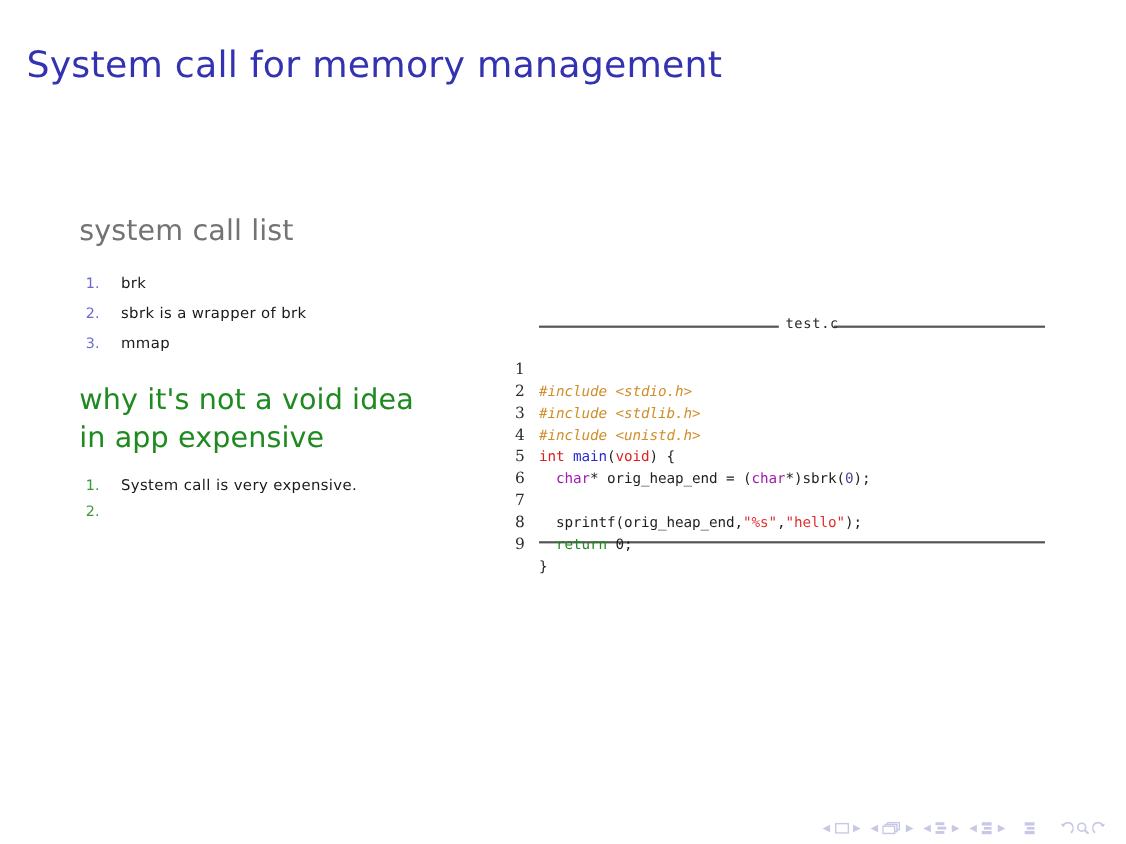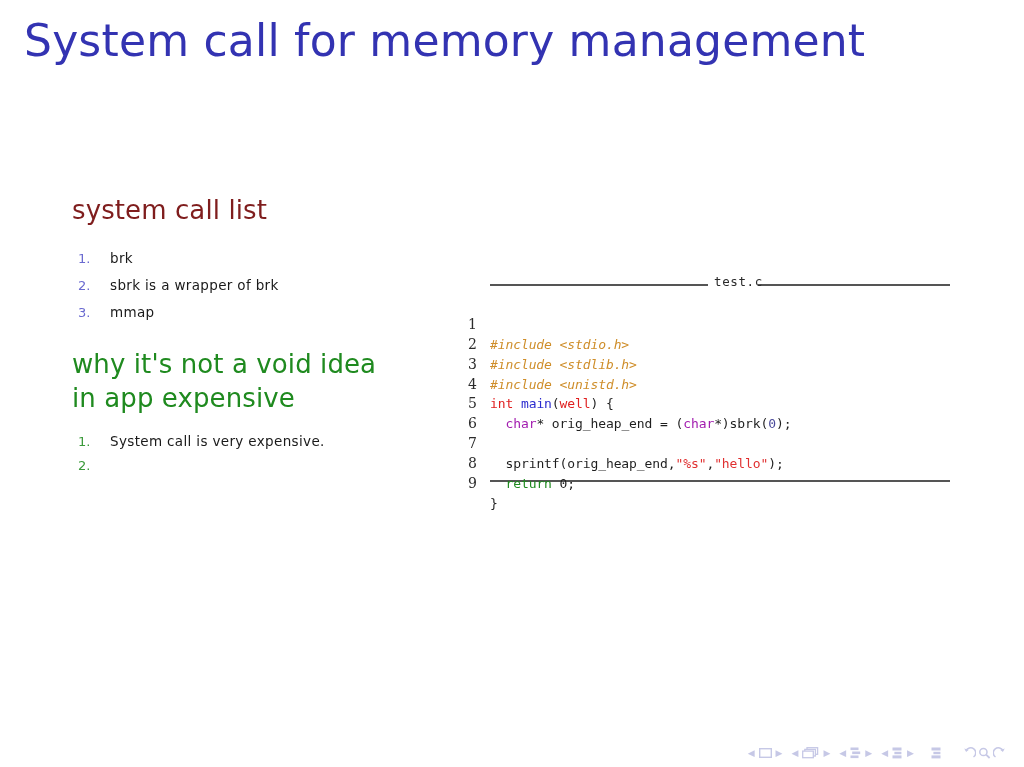--- a/index.html
+++ b/index.html
@@ -13,22 +13,22 @@
     height: 767px;
     background: #ffffff;
     font-family: "DejaVu Sans", sans-serif;
     overflow: hidden;
   }
 
   
   #frame-title {
     position: absolute;
     left: 24px;
-    top: 18px;
-    font-size: 44px;
+    top: 36px;
+    font-size: 33px;
     line-height: 46px;
     color: #3333b2;
     font-weight: normal;
     letter-spacing: 0.2px;
     white-space: nowrap;
   }
 
   
   #left-col {
     position: absolute;
@@ -37,21 +37,21 @@
     width: 380px;
   }
 
   .block-head {
     font-size: 26px;
     line-height: 34px;
     font-weight: normal;
     margin: 0;
     letter-spacing: 0.1px;
   }
-  .block-head.blue  { color: #7f1d1d; }
+  .block-head.blue  { color: #737373; }
   .block-head.green { color: #1f8a1f; }
 
   #green-head {
     margin-top: 0;
     width: 350px;
   }
 
   ol.beamer-list {
     list-style: none;
     margin: 0;
@@ -77,21 +77,21 @@
   ol.beamer-list.green > li > .num { color: #3a9a3a; }
 
   #list-syscalls { margin-top: 23px; }
   #list-reasons  { margin-top: 18px; width: 320px; }
   #list-reasons > li { margin-bottom: 7px; }
 
   
   #listing {
     position: absolute;
     left: 435px;
-    top: 276px;
+    top: 288px;
     width: 520px;
   }
   #listing-caption-bar {
     position: relative;
     height: 16px;
     margin-left: 55px;
     width: 460px;
   }
   #listing-caption-bar .rule {
     position: absolute;
@@ -242,21 +242,21 @@
         <span class="src"><span class="t-pre">#include &lt;stdlib.h&gt;</span></span>
       </div>
 
       <div class="code-line">
         <span class="lnum">3</span>
         <span class="src"><span class="t-pre">#include &lt;unistd.h&gt;</span></span>
       </div>
 
       <div class="code-line">
         <span class="lnum">4</span>
-        <span class="src"><span class="t-kw-red">int</span> <span class="t-kw-blue">main</span><span class="t-plain">(</span><span class="t-kw-red">well</span><span class="t-plain">) {</span></span>
+        <span class="src"><span class="t-kw-red">int</span> <span class="t-kw-blue">main</span><span class="t-plain">(</span><span class="t-kw-red">void</span><span class="t-plain">) {</span></span>
       </div>
 
       <div class="code-line">
         <span class="lnum">5</span>
         <span class="src">  <span class="t-type">char</span><span class="t-plain">* orig_heap_end = (</span><span class="t-type">char</span><span class="t-plain">*)sbrk(</span><span class="t-num">0</span><span class="t-plain">);</span></span>
       </div>
 
       <div class="code-line">
         <span class="lnum">6</span>
       </div>

